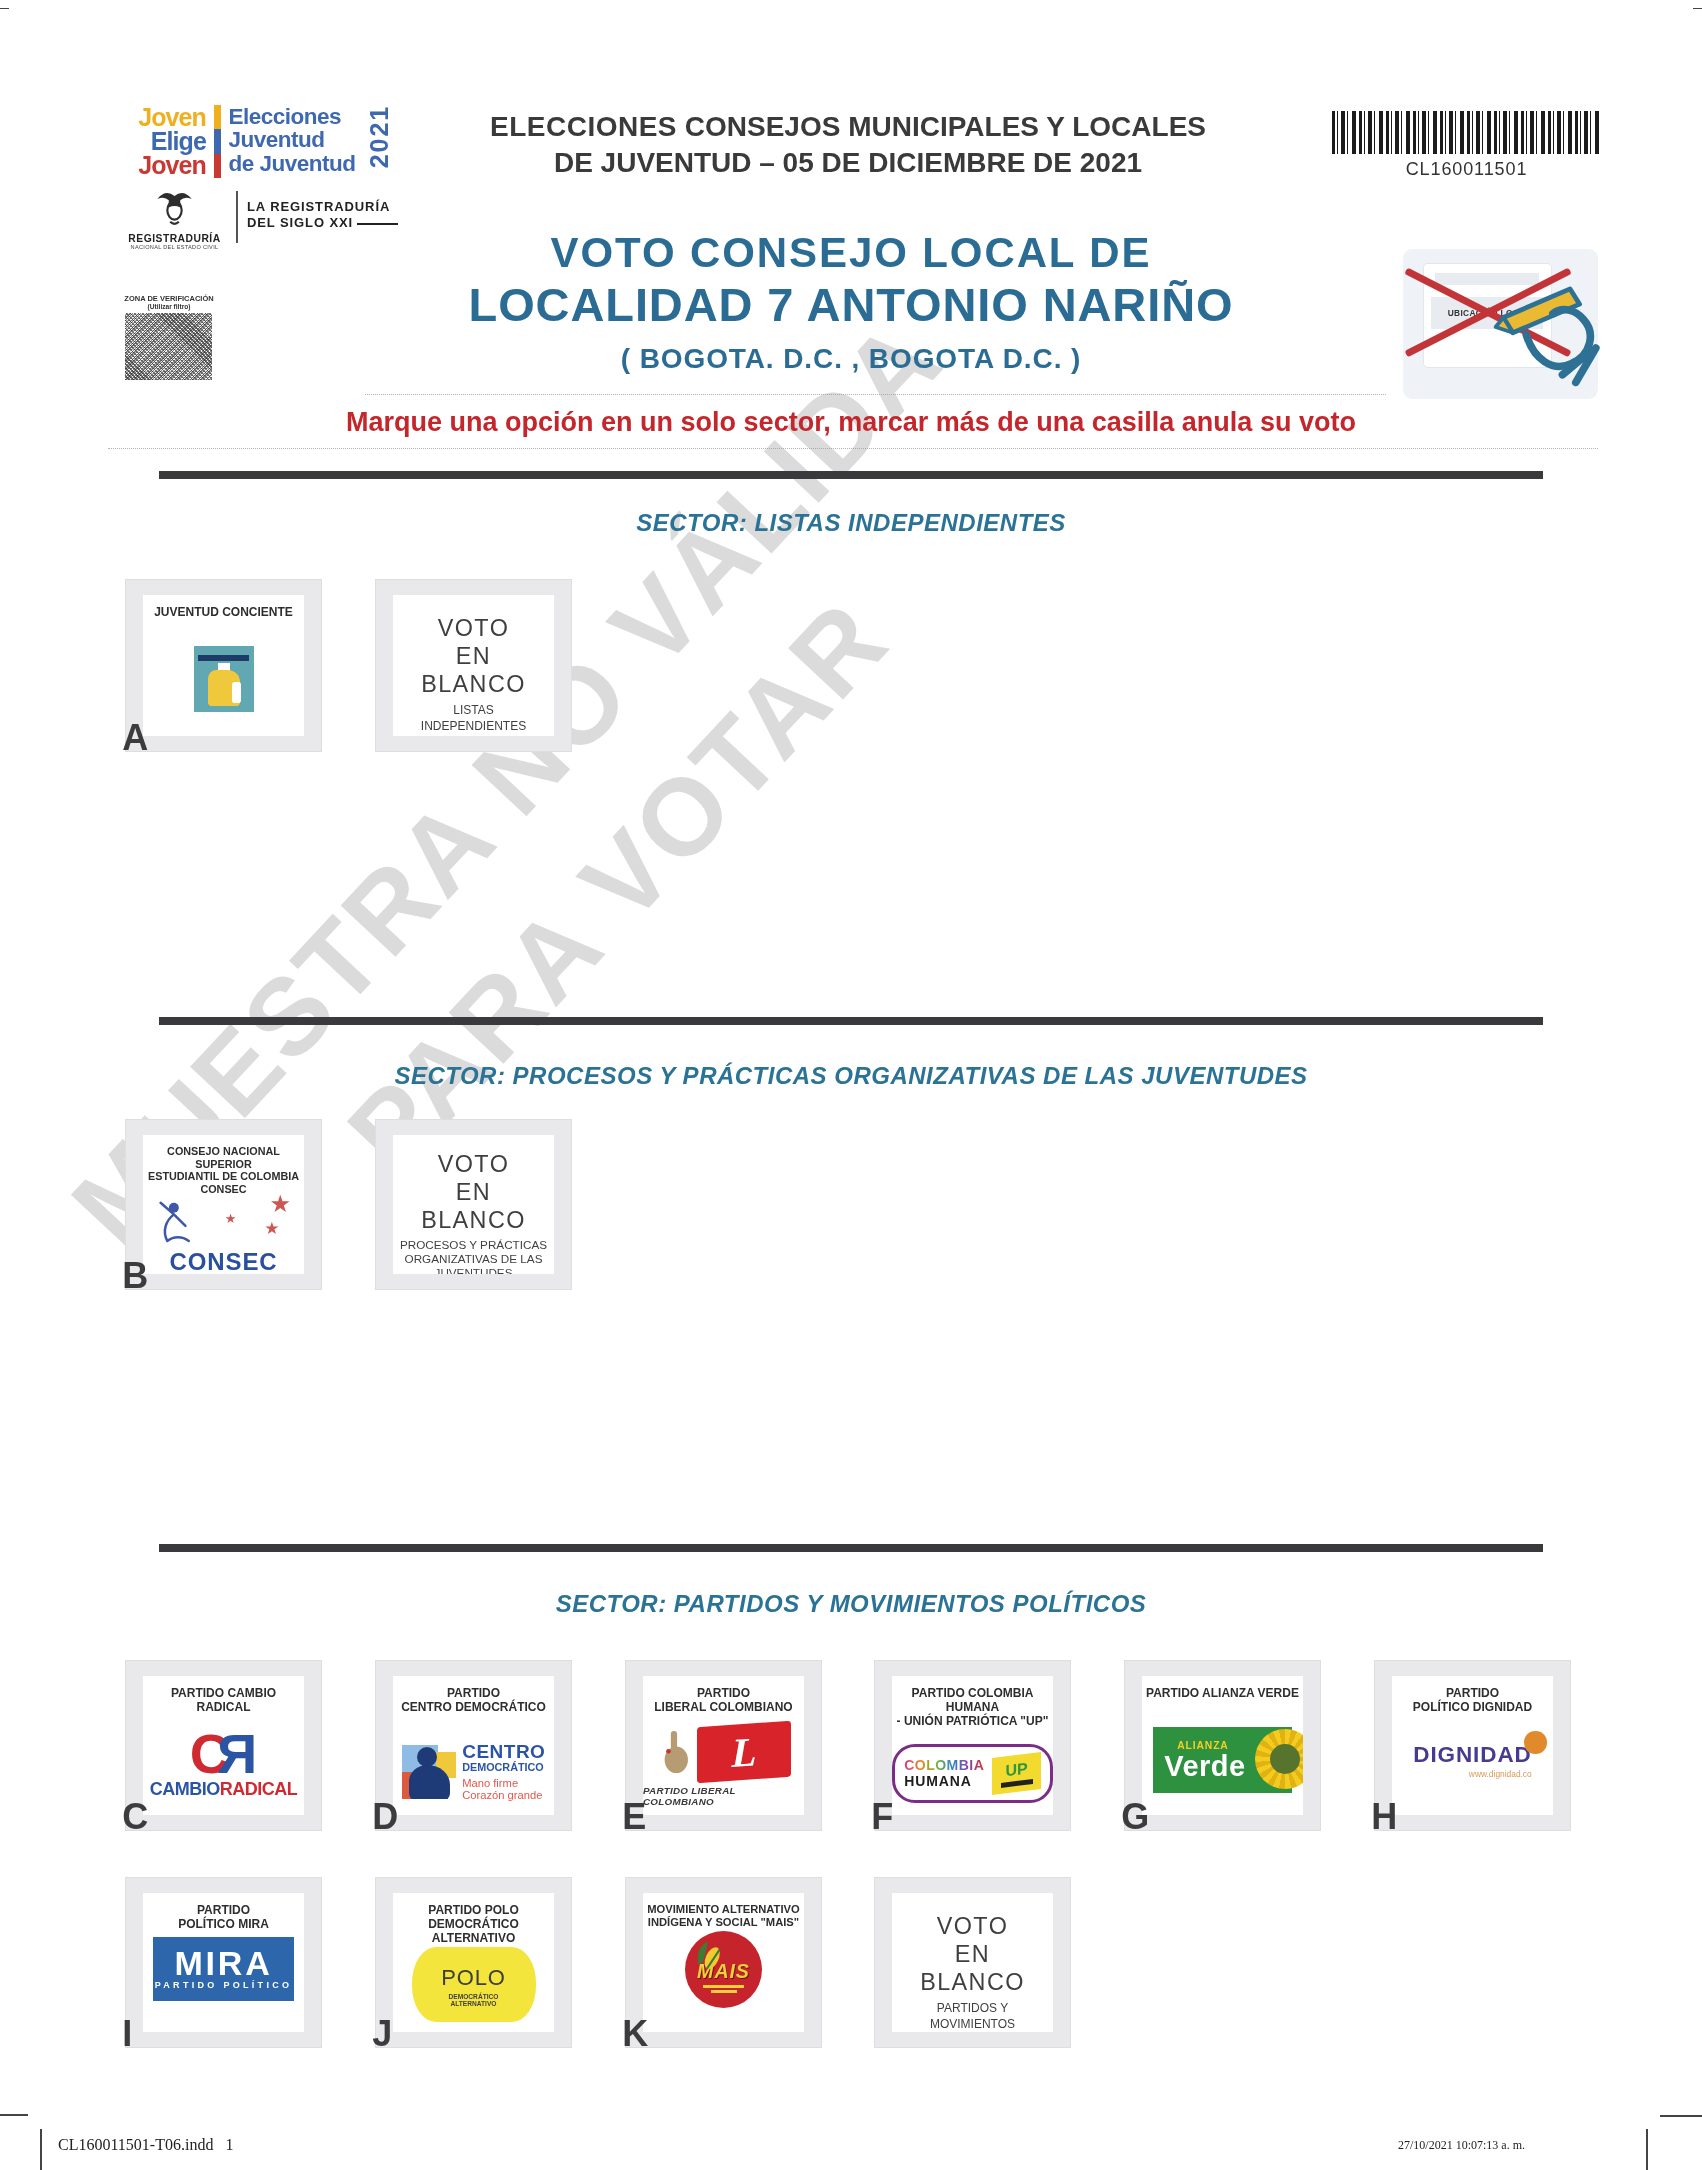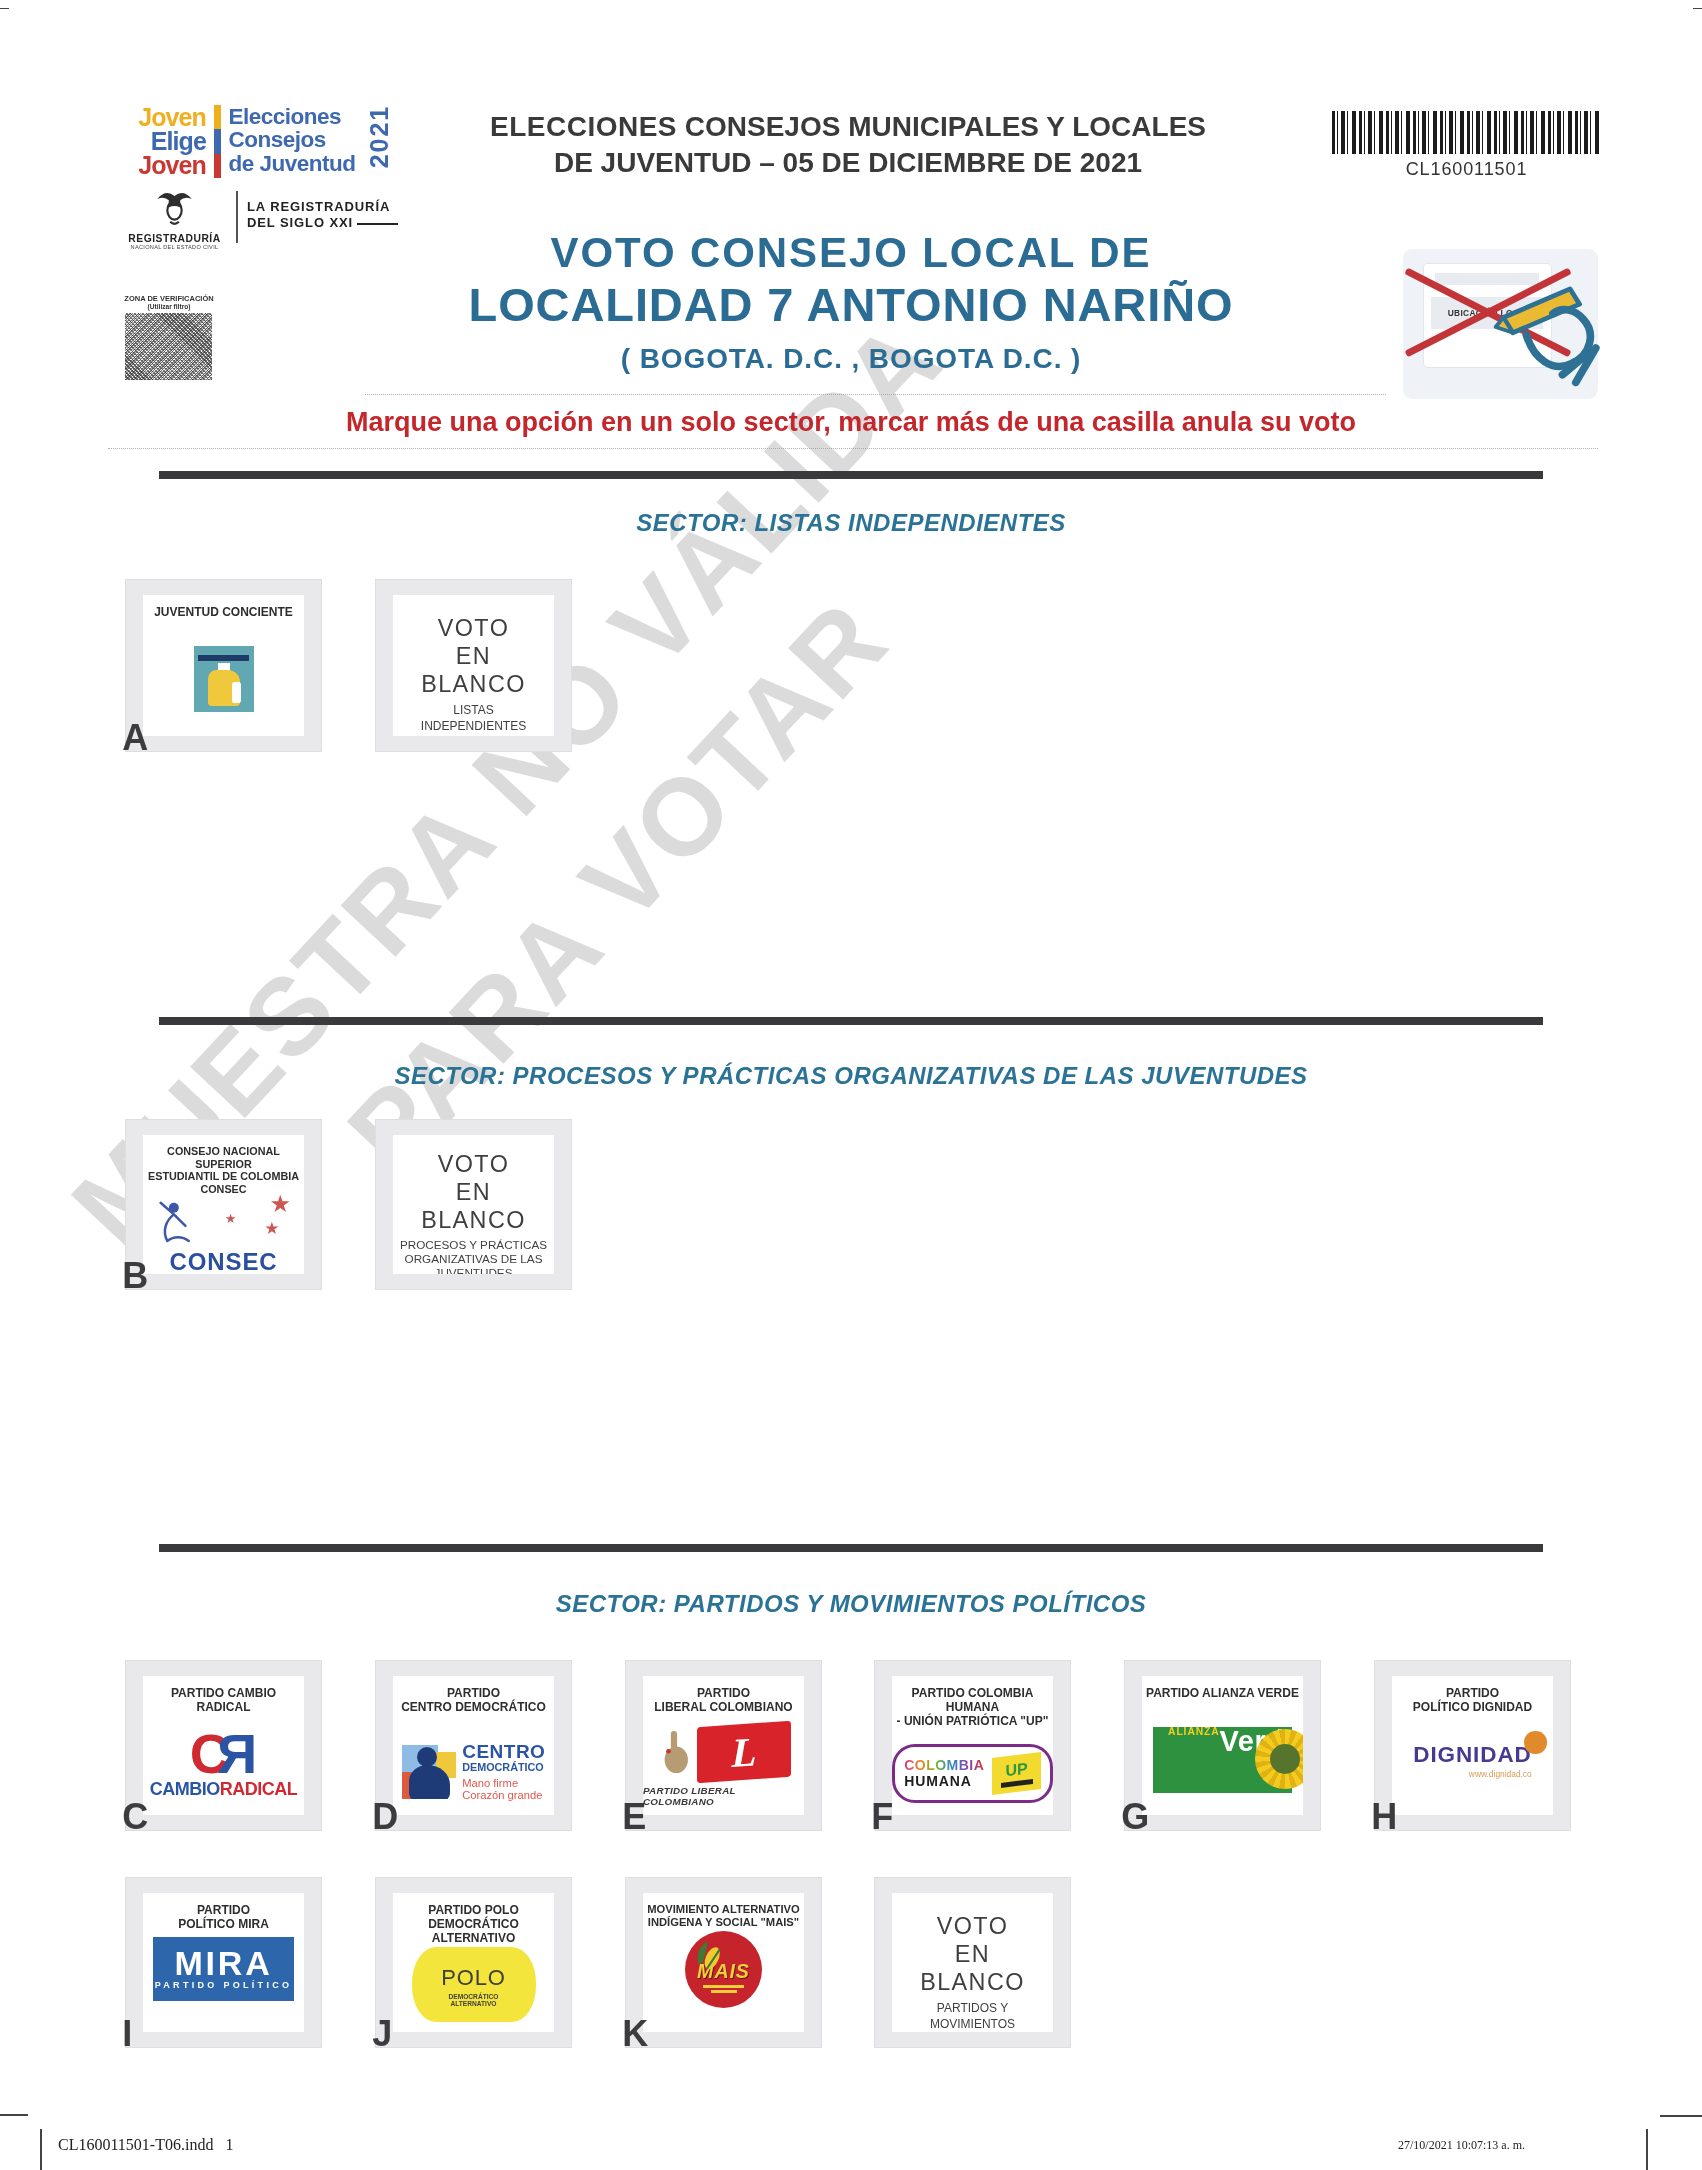--- a/index.html
+++ b/index.html
@@ -135,21 +135,21 @@
     background:linear-gradient(90deg,#D6368B,#E8872B,#7DB62E,#2E86C8,#8E3FA8,#D03A34);
     -webkit-background-clip:text;background-clip:text;color:transparent;}
   .ch-humana{font-size:14px;font-weight:700;color:#1d1d1d;letter-spacing:0.9px;}
   .ch-flag{width:49px;height:37px;background:#F2DB2E;transform:skewY(-7deg);
     display:flex;flex-direction:column;align-items:center;justify-content:center;}
   .ch-up{font-size:16px;font-weight:700;color:#2F9641;}
   .ch-bar{width:32px;height:4.7px;background:#222;margin-top:1.9px;}
 
   
   .av-rect{position:relative;width:139px;height:66px;background:#2E9140;margin-top:5.6px;
-    display:flex;flex-direction:row;align-items:flex-start;justify-content:center;padding-left:11.2px;box-sizing:border-box;}
+    display:flex;flex-direction:column;align-items:flex-start;justify-content:center;padding-left:11.2px;box-sizing:border-box;}
   .av-alianza{font-size:10.3px;font-weight:700;color:#F5D020;letter-spacing:0.9px;line-height:10.3px;margin-left:13px;}
   .av-verde{font-size:29px;font-weight:700;color:#fff;line-height:28px;letter-spacing:0.5px;}
   .av-sun{position:absolute;right:-22.5px;top:1.9px;width:60px;height:60px;border-radius:50%;
     background:repeating-conic-gradient(#F4CB1F 0 12deg,#E0B212 12deg 24deg);}
   .av-sun::after{content:"";position:absolute;inset:15px;border-radius:50%;background:#57742F;}
 
   
   .dg-wrap{position:relative;margin-top:13px;}
   .dg-brand{font-size:22.5px;font-weight:700;color:#473B91;letter-spacing:0.9px;}
   .dg-dot{position:absolute;right:-15px;top:-11.2px;width:22.5px;height:22.5px;border-radius:50%;background:#E08A2C;}
@@ -200,21 +200,21 @@
       <span class="bw2">Elige</span>
       <span class="bw3">Joven</span>
     </div>
     <div class="tricolor">
         <i class="tc-y"></i>
         <i class="tc-b"></i>
         <i class="tc-r"></i>
       </div>
     <div class="brand-elect">
       <span>Elecciones</span>
-      <span>Consejos</span>
+      <span>Juventud</span>
       <span>de Juventud</span>
     </div>
     <div class="brand-year">2021</div>
   </div>
 
   <div class="abs reg z2">
     <svg width="43" height="43" viewBox="0 0 60 60">
       <path d="M6 18 Q 18 4 30 14 Q 42 4 54 18 Q 44 14 38 20 L 38 30 Q 30 26 22 30 L 22 20 Q 16 14 6 18 Z" fill="#2E2E2E"></path>
       <ellipse cx="30" cy="34" rx="10" ry="13" fill="none" stroke="#2E2E2E" stroke-width="3"></ellipse>
       <path d="M24 50 Q 30 56 36 50" stroke="#2E2E2E" stroke-width="3" fill="none"></path>

